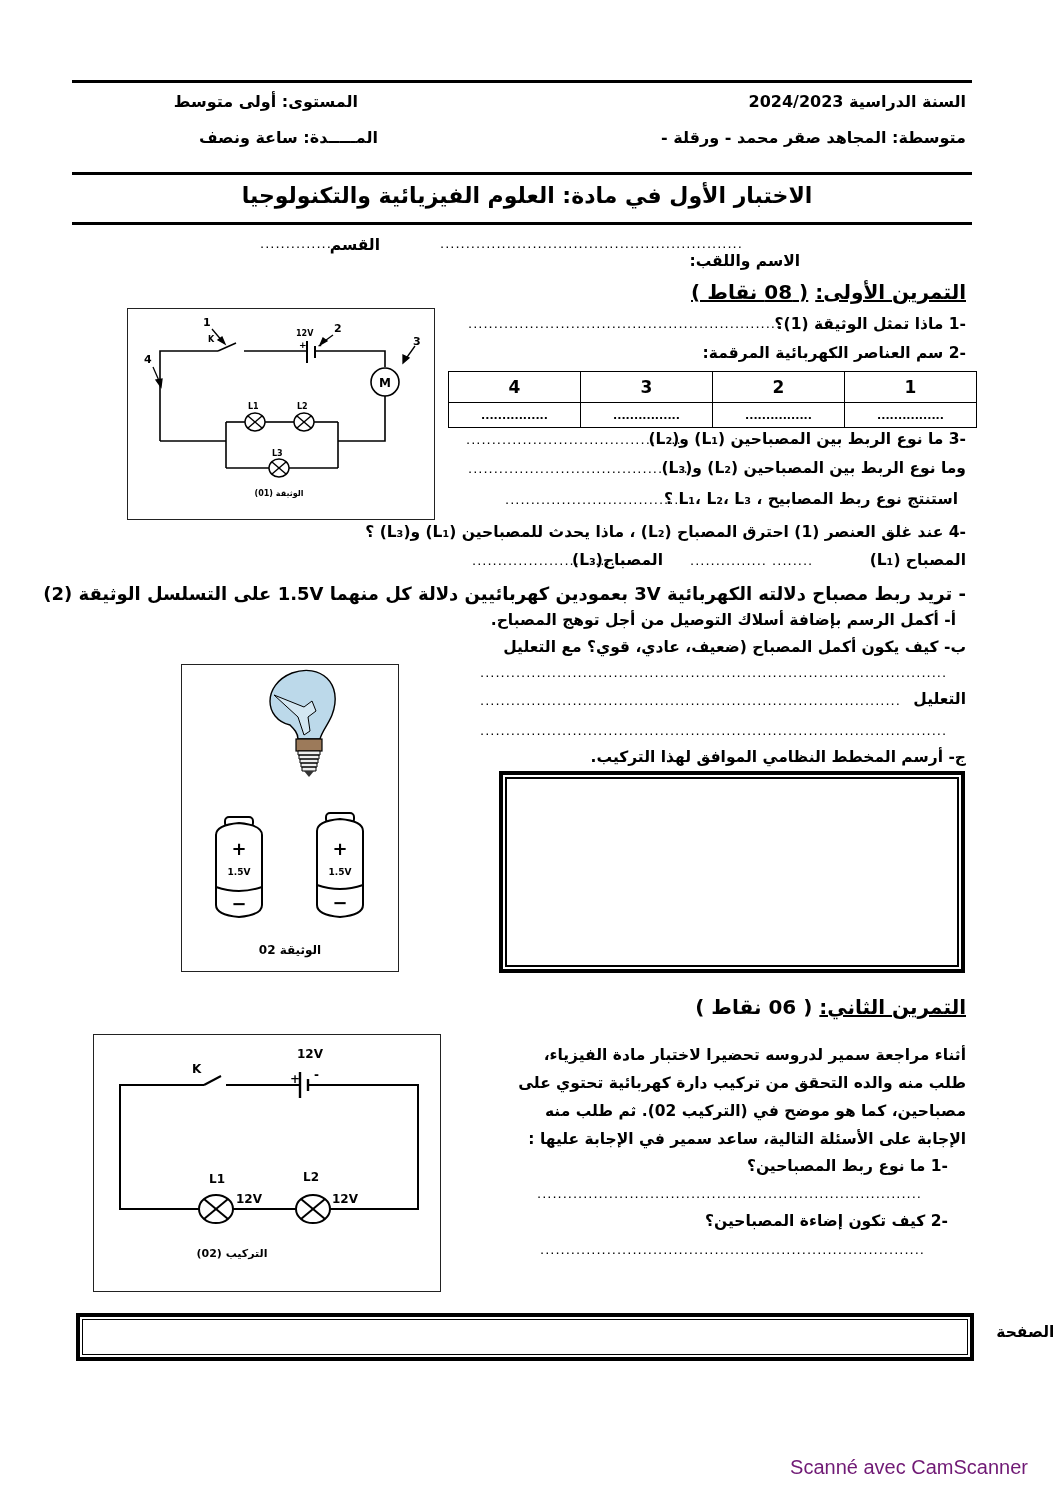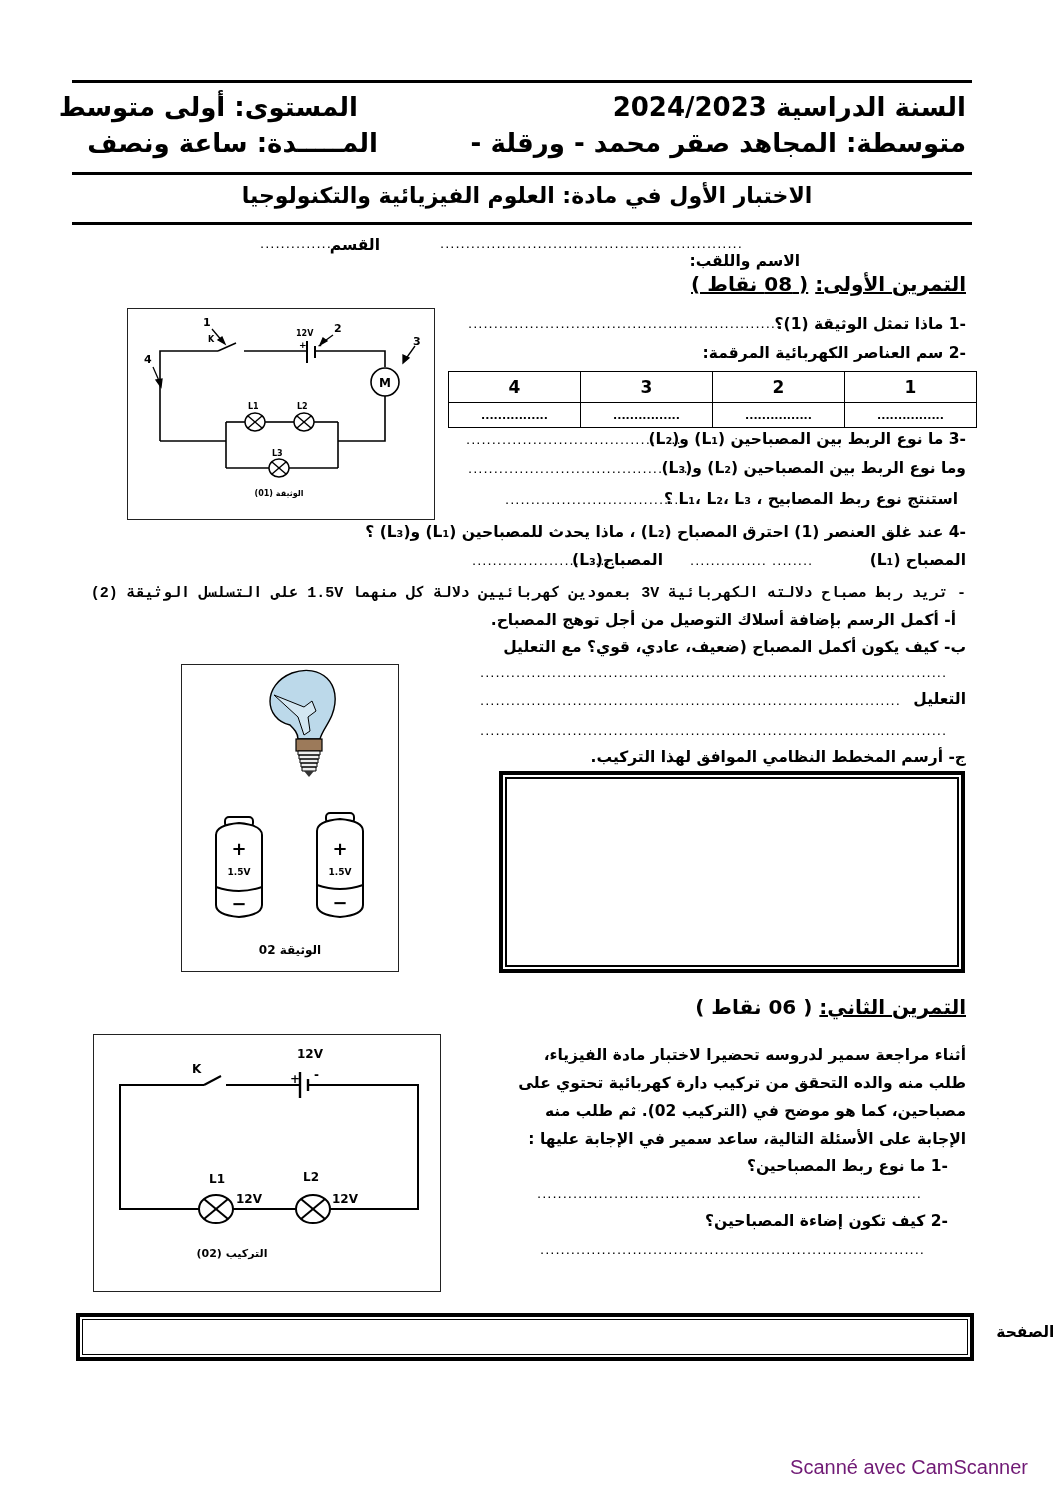--- a/index.html
+++ b/index.html
@@ -1,21 +1,21 @@
 <!DOCTYPE html>
 <html><head>
 <meta charset="utf-8">
 <style>
   html, body { margin: 0; padding: 0; background: #fff; }
   body { width: 1058px; height: 1497px; position: relative; overflow: hidden;
          font-family: "DejaVu Sans", sans-serif; color: #000; }
   .abs { position: absolute; }
   .rtl { direction: rtl; unicode-bidi: plaintext; }
   .hr { position: absolute; background: #000; }
-  .hdr-txt { font-size: 26px; font-weight: bold; white-space: nowrap; }
+  .hdr-txt { font-size: 16px; font-weight: bold; white-space: nowrap; }
   .q { font-size: 15.5px; font-weight: bold; white-space: nowrap; direction: rtl; }
   .dots { font-size: 13px; letter-spacing: 1px; white-space: nowrap; }
   .ex-title { font-size: 20px; font-weight: bold; white-space: nowrap; direction: rtl; }
   .ex-title .u { text-decoration: underline; }
   table.elements { border-collapse: collapse; position: absolute; }
   table.elements td { border: 1.5px solid #000; text-align: center; width: 129px; font-weight: bold; }
   table.elements tr.h td { height: 28px; font-size: 17px; }
   table.elements tr.a td { height: 22px; font-size: 11px; }
   .fig { position: absolute; border: 1.5px solid #222; background: #fff; }
   .answer-box { position: absolute; border: 4px solid #000; box-shadow: inset 0 0 0 2px #fff, inset 0 0 0 4px #000; }
@@ -32,21 +32,21 @@
 <div class="abs rtl hdr-txt" style="right:680px;top:128px;">المـــــدة: ساعة ونصف</div>
 <div class="hr" style="left:72px;top:172px;width:900px;height:3px;"></div>
 <div class="abs rtl hdr-txt" style="left:0;width:1054px;text-align:center;top:183px;font-size:22px;">الاختبار الأول في مادة: العلوم الفيزيائية والتكنولوجيا</div>
 <div class="hr" style="left:72px;top:222px;width:900px;height:3px;"></div>
 
 <div class="abs q" style="right:258px;top:236px;margin-top:16px;">الاسم واللقب:</div>
 <div class="abs dots" style="left:440px;top:236px;">...........................................................</div>
 <div class="abs q" style="right:678px;top:236px;">القسم</div>
 <div class="abs dots" style="left:260px;top:236px;">................</div>
 
-<div class="abs ex-title" style="right:92px;top:272px;">
+<div class="abs ex-title" style="right:92px;top:280px;">
   <span class="u">التمرين الأولى:</span>
   <span class="u">( 08 نقاط )</span>
 </div>
 
 <div class="abs q" style="right:92px;top:315px;">-1  ماذا تمثل الوثيقة (1)؟</div>
 <div class="abs dots" style="left:468px;top:316px;">.............................................................</div>
 <div class="abs q" style="right:92px;top:344px;">-2  سم العناصر الكهربائية المرقمة:</div>
 
 <table class="elements" style="left:448px;top:371px;direction:rtl;">
   <tbody>
@@ -71,21 +71,21 @@
 <div class="abs dots" style="left:468px;top:461px;">...........................................</div>
 <div class="abs q" style="right:100px;top:490px;">استنتج نوع ربط المصابيح ، L₁، L₂، L₃ ؟</div>
 <div class="abs dots" style="left:505px;top:492px;">...................................</div>
 
 <div class="abs q" style="right:92px;top:523px;">-4  عند غلق العنصر (1) احترق المصباح (L₂) ، ماذا يحدث للمصباحين (L₁) و(L₃) ؟</div>
 <div class="abs q" style="right:92px;top:551px;">المصباح (L₁)</div>
 <div class="abs dots" style="left:690px;top:553px;">............... ........</div>
 <div class="abs q" style="right:395px;top:551px;">المصباح(L₃)</div>
 <div class="abs dots" style="left:472px;top:553px;">..............................</div>
 
-<div class="abs q" style="right:92px;top:583px;font-size:15px;font-family:Liberation Mono, monospace;">-    تريد ربط مصباح دلالته الكهربائية 3V بعمودين كهربائيين دلالة كل منهما 1.5V على التسلسل الوثيقة (2)</div>
+<div class="abs q" style="right:92px;top:583px;font-size:18px;">-    تريد ربط مصباح دلالته الكهربائية 3V بعمودين كهربائيين دلالة كل منهما 1.5V على التسلسل الوثيقة (2)</div>
 <div class="abs q" style="right:102px;top:611px;">أ-   أكمل الرسم بإضافة أسلاك التوصيل من أجل توهج المصباح.</div>
 <div class="abs q" style="right:92px;top:638px;">ب- كيف يكون أكمل المصباح (ضعيف، عادي، قوي؟ مع التعليل</div>
 
 <div class="abs dots" style="left:480px;top:665px;">...........................................................................................</div>
 <div class="abs q" style="right:92px;top:690px;">التعليل</div>
 <div class="abs dots" style="left:480px;top:693px;width:420px;overflow:hidden;">...........................................................................................</div>
 <div class="abs dots" style="left:480px;top:723px;">...........................................................................................</div>
 <div class="abs q" style="right:92px;top:748px;">ج- أرسم المخطط النظامي الموافق لهذا التركيب.</div>
 
 <div class="answer-box" style="left:499px;top:771px;width:458px;height:194px;"></div>

